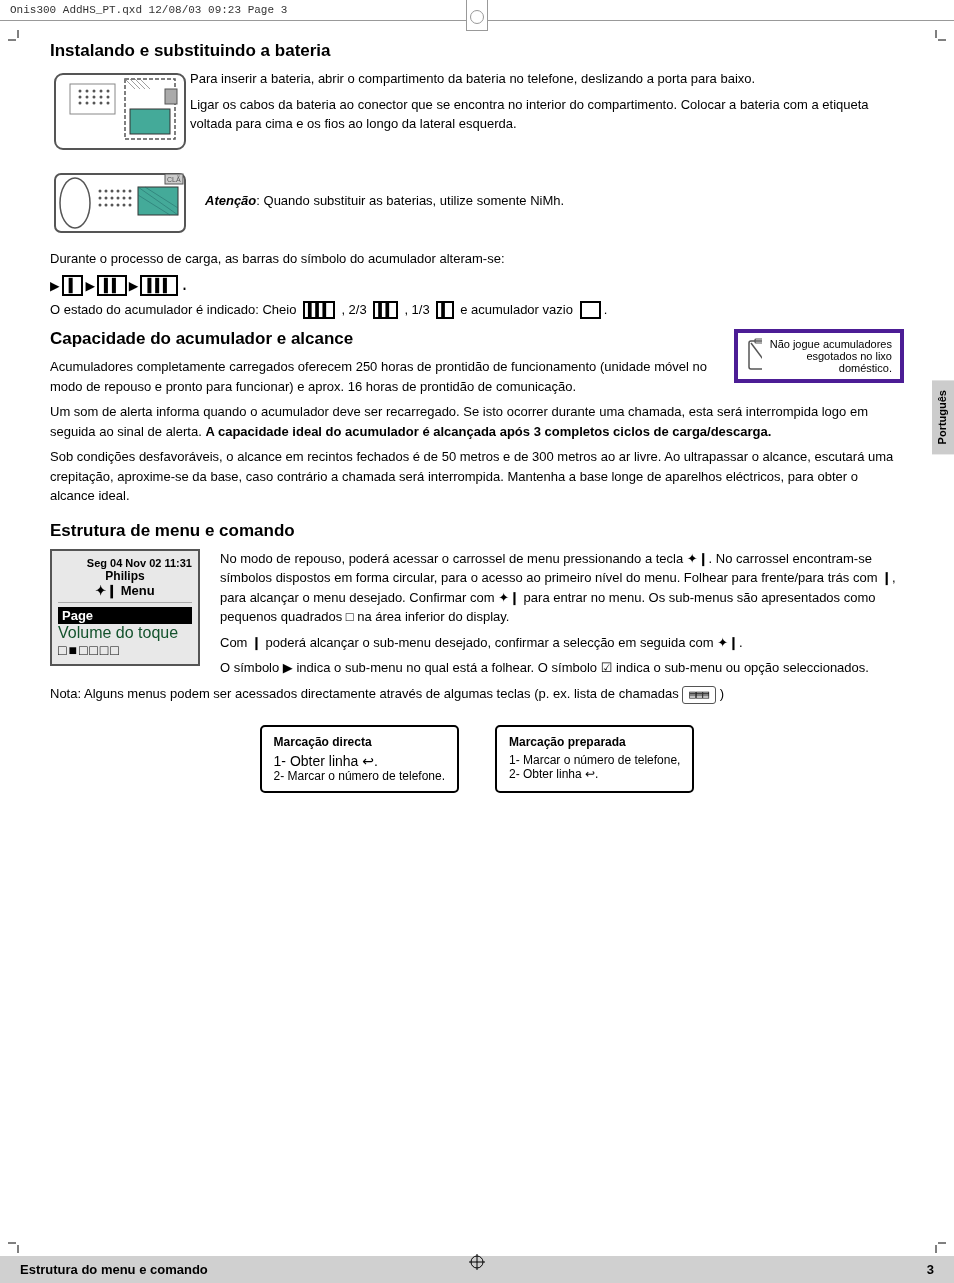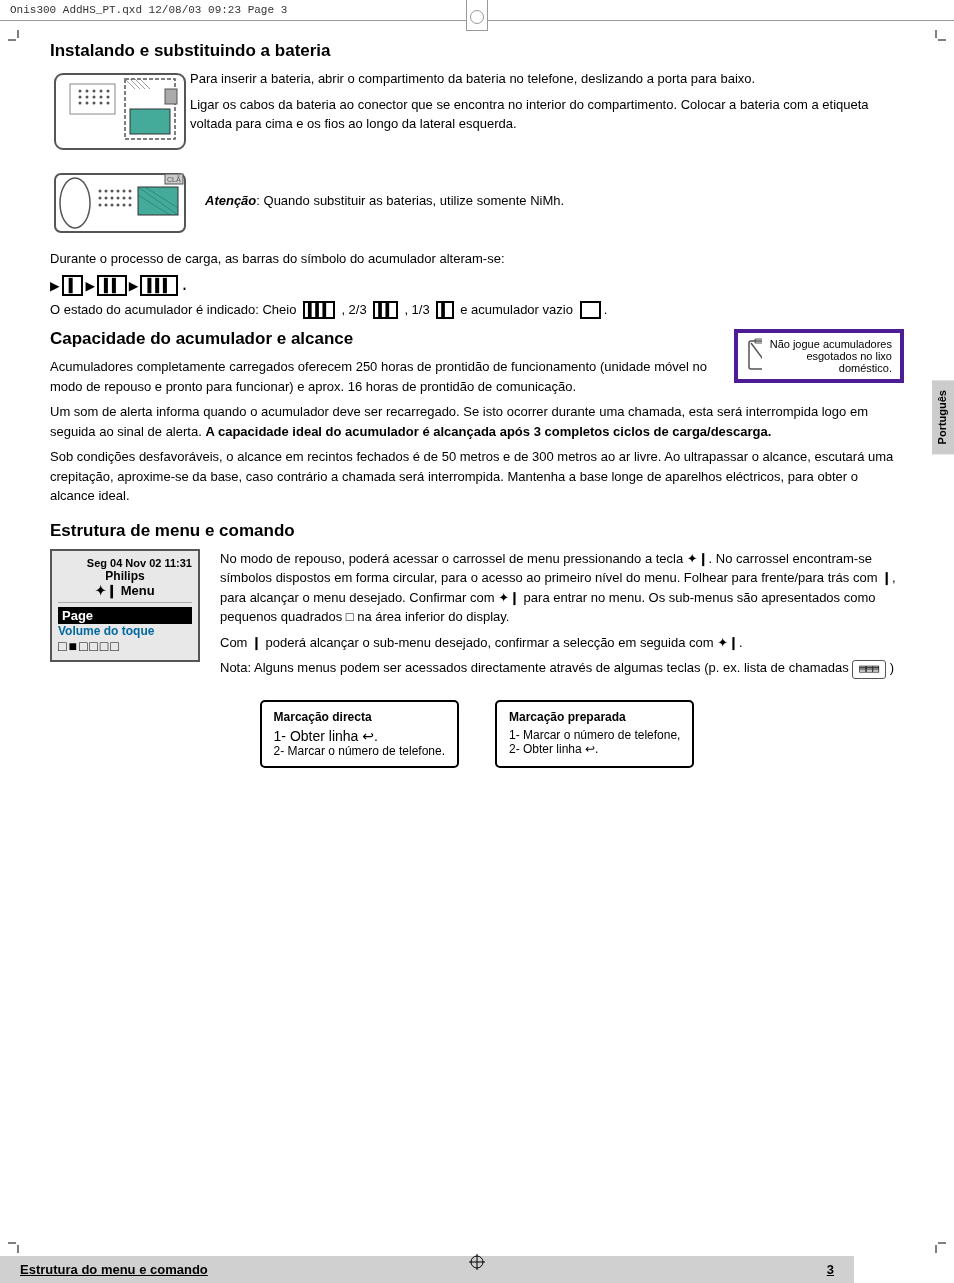--- a/index.html
+++ b/index.html
@@ -167,23 +167,23 @@
       font-size: 13px;
     }
     .display-sons {
       background: #000;
       color: #fff;
       font-weight: bold;
       padding: 1px 4px;
       font-size: 13px;
     }
     .display-volume {
-      font-weight: bold;
-      color: #0369a1;
-      font-size: 12px;
+      font-weight: normal;
+      color: #14532d;
+      font-size: 16px;
     }
     .display-dots {
       font-size: 14px;
       letter-spacing: 2px;
     }
 
     
     .bottom-boxes {
       display: flex;
       gap: 36px;
@@ -445,20 +445,21 @@
           <hr class="section-rule">
           <div class="display-sons">Page</div>
           <div class="display-volume">Volume do toque</div>
           <div class="display-dots">□■□□□□</div>
         </div>
       </div>
 
       <div>
         <p class="body-text">No modo de repouso, poderá acessar o carrossel de menu pressionando a tecla ✦❙. No carrossel encontram-se símbolos dispostos em forma circular, para o acesso ao primeiro nível do menu. Folhear para frente/para trás com ❙, para alcançar o menu desejado. Confirmar com ✦❙ para entrar no menu. Os sub-menus são apresentados como pequenos quadrados □ na área inferior do display.</p>
         <p class="body-text">Com ❙ poderá alcançar o sub-menu desejado, confirmar a selecção em seguida com ✦❙.</p>
+        <p class="body-text">O símbolo ▶ indica o sub-menu no qual está a folhear. O símbolo ☑ indica o sub-menu ou opção seleccionados.</p>
         <p class="body-text">
           <span>Nota: Alguns menus podem ser acessados directamente através de algumas teclas (p. ex. lista de chamadas</span>
           <span style="display:inline-block;border:1px solid #555;border-radius:3px;padding:0 6px;font-size:11px;font-family:monospace;">▤▤▤</span>
           <span>)</span>
         </p>
       </div>
     </div>
 
     <div class="bottom-boxes">
       <div class="dialing-box">
@@ -469,21 +470,21 @@
       <div class="dialing-box">
         <div class="dialing-box-title">Marcação preparada</div>
         <div style="font-size:12px;">1- Marcar o número de telefone,</div>
         <div style="font-size:12px;">2- Obter linha ↩.</div>
       </div>
     </div>
   </div>
 
 </div>
 
-<div class="footer" style="position:fixed;bottom:0;width:854px;text-decoration:underline;">
+<div class="footer" style="position:fixed;bottom:0;width:954px;">
   <span>Estrutura do menu e comando</span>
   <span>3</span>
 </div>
 
 <div class="reg-cross reg-cross-bottom" style="position:fixed;bottom:8px;left:50%;transform:translateX(-50%);">
   <svg width="20" height="20">
       <circle cx="10" cy="10" r="6" fill="none" stroke="#000" stroke-width="1"></circle>
       <line x1="10" y1="2" x2="10" y2="18" stroke="#000" stroke-width="1"></line>
       <line x1="2" y1="10" x2="18" y2="10" stroke="#000" stroke-width="1"></line>
     </svg>

